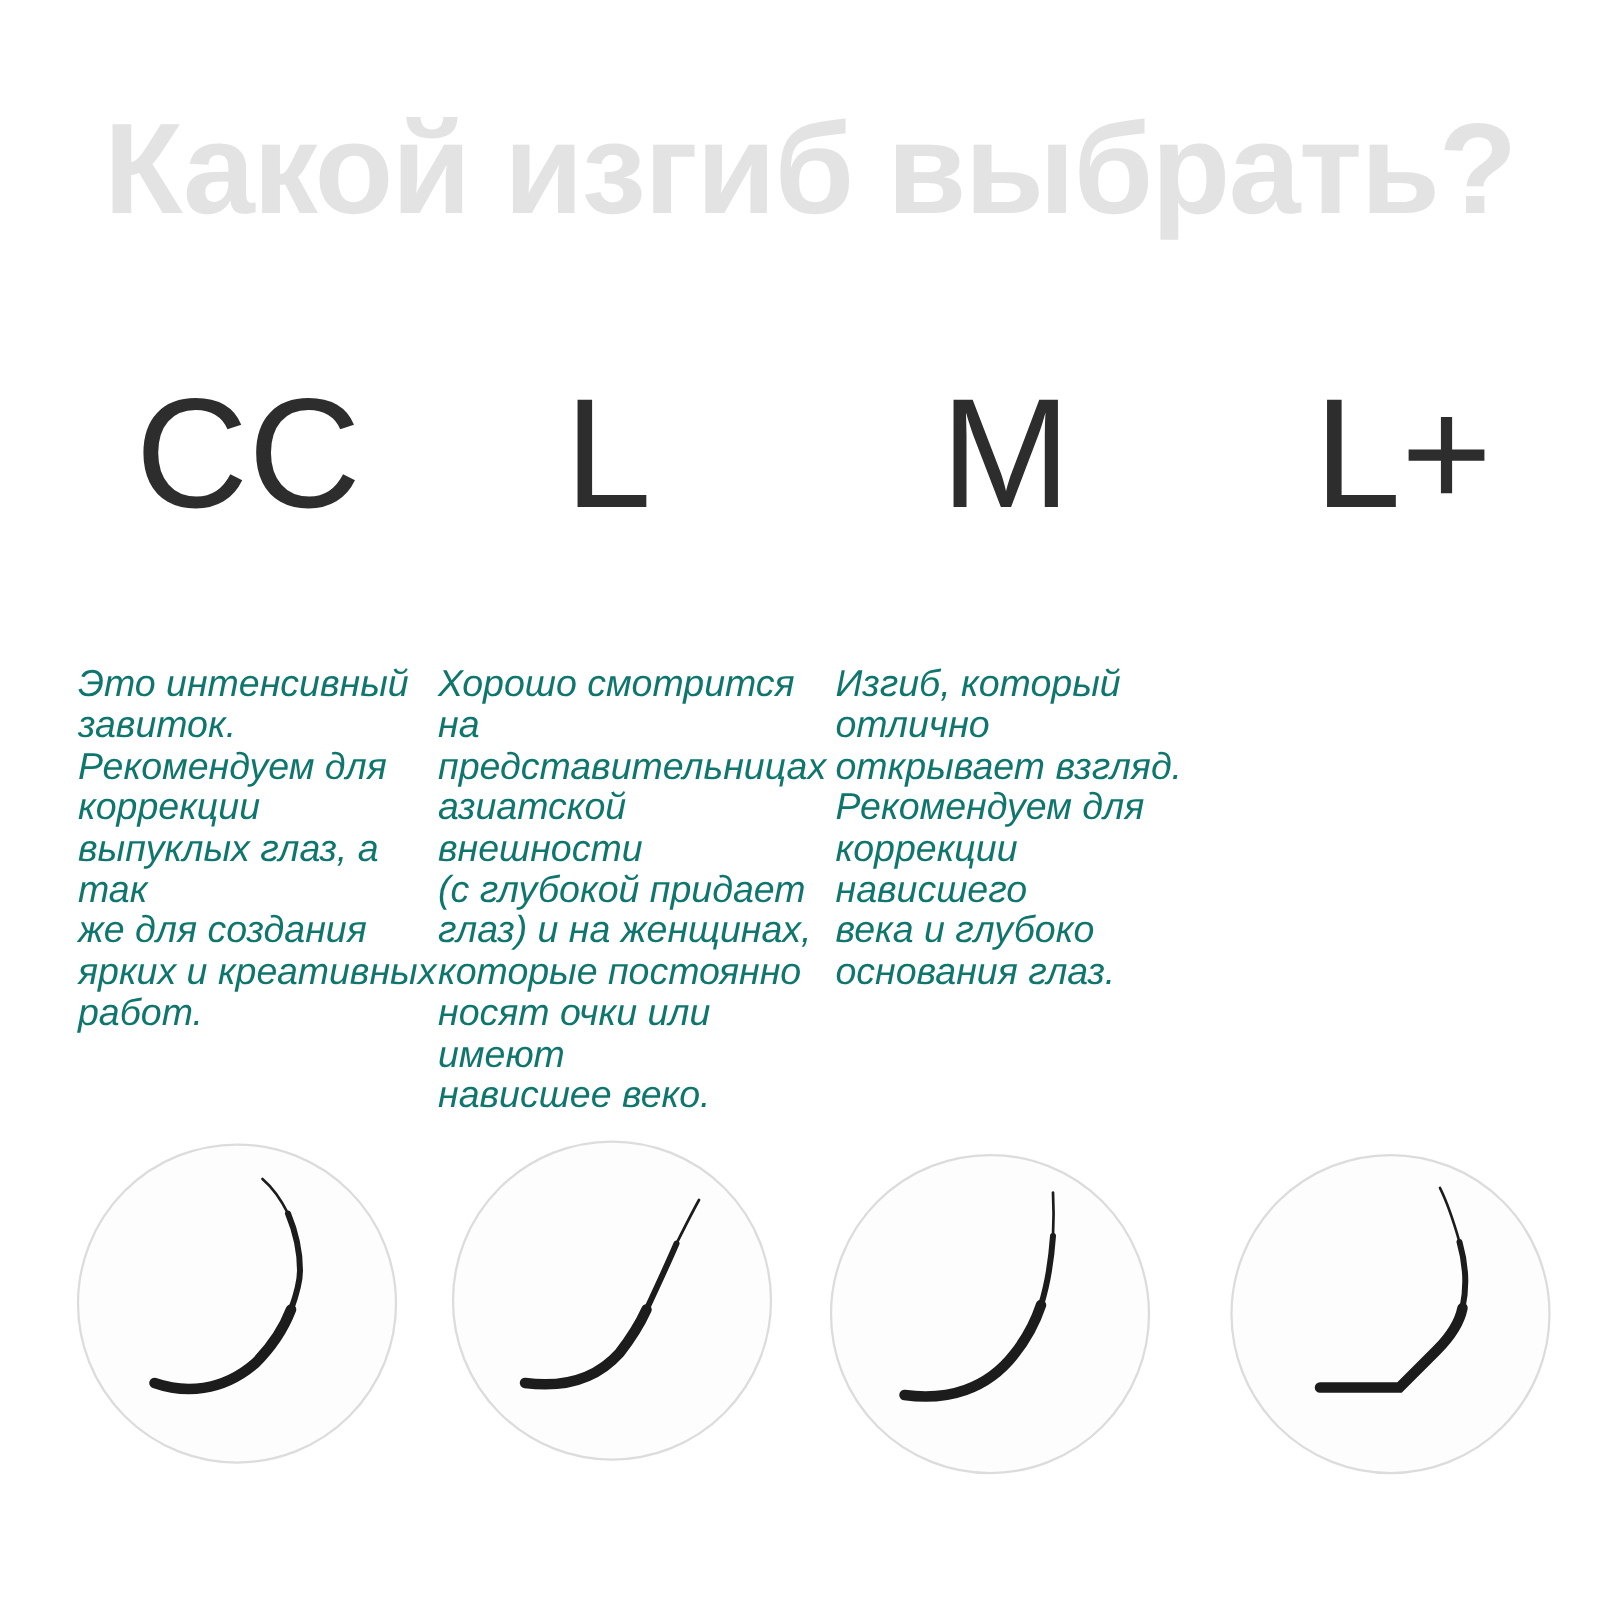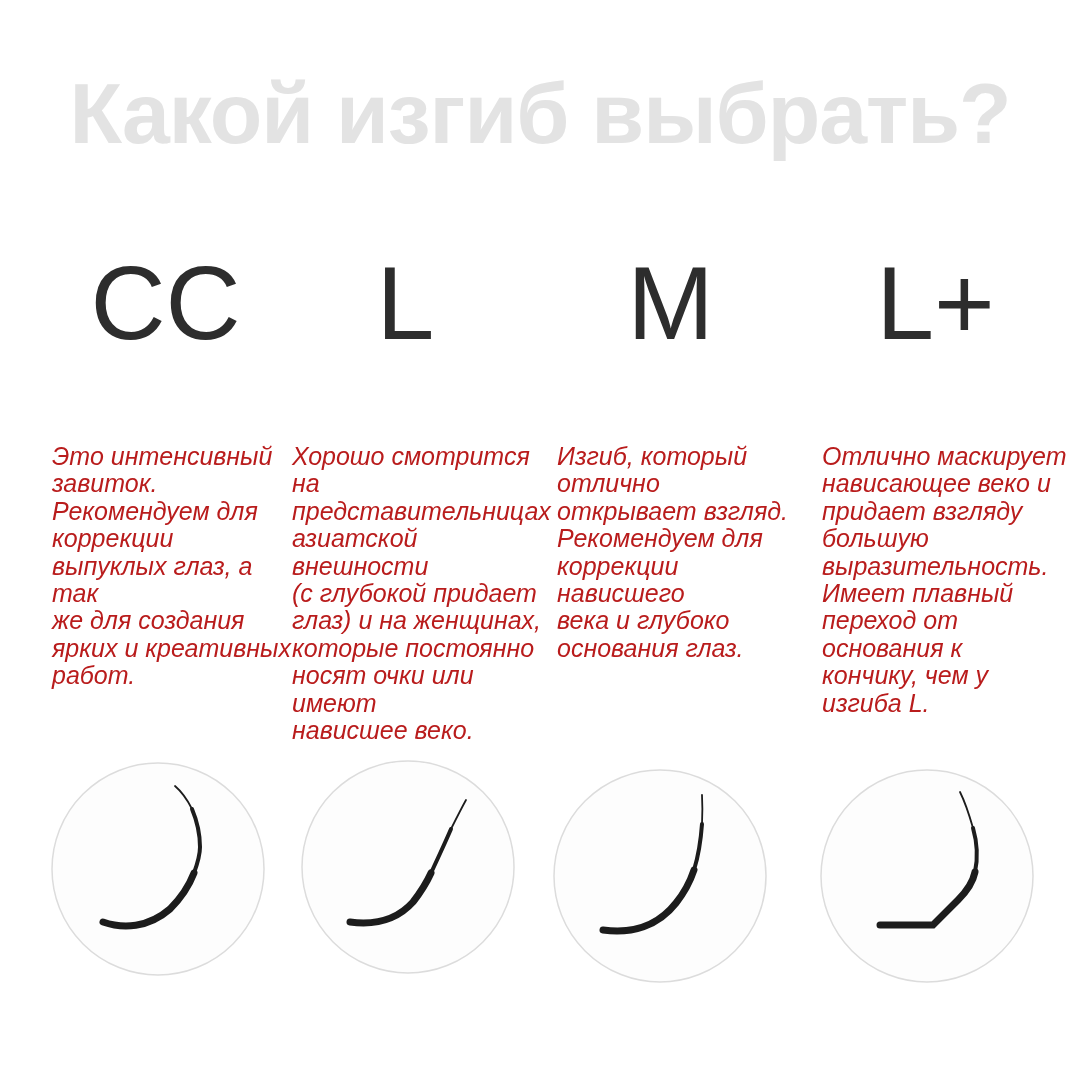--- a/index.html
+++ b/index.html
@@ -42,21 +42,21 @@
     line-height: 1;
     color: #2d2d2d;
   }
   .curl-description {
     margin-top: 88px;
     padding-left: 4px;
     width: 250px;
     font-size: 25px;
     font-style: italic;
     line-height: 27.4px;
-    color: #b91c1c;
+    color: #0f766e;
     white-space: pre-line;
   }
   .curl-circle {
     position: absolute;
     width: 220px;
     height: 220px;
   }
   .curl-circle.c-0 { left: 48px;  top: 759px; }
   .curl-circle.c-1 { left: 298px; top: 757px; }
   .curl-circle.c-2 { left: 550px; top: 766px; }
@@ -99,30 +99,20 @@
     <div class="curl-description">Изгиб, который отлично
 открывает взгляд.
 Рекомендуем для
 коррекции нависшего
 века и глубоко
 основания глаз.</div>
   </div>
 
   <div class="curl-column col-3">
     <div class="curl-heading">L+</div>
-    <div class="curl-description">Отлично маскирует
-нависающее веко и
-придает взгляду
-большую
-выразительность.
-Имеет плавный
-переход от
-основания к
-кончику, чем у
-изгиба L.</div>
   </div>
 
   <div class="curl-circle c-0">
     <svg viewBox="0 0 220 220" xmlns="http://www.w3.org/2000/svg">
       <circle cx="110" cy="110" r="106" fill="#fdfdfd" stroke="#dcdcdc" stroke-width="1.5"></circle>
       <g fill="none" stroke="#1c1c1c" stroke-linecap="round">
         <path stroke-width="7" d="M 55 163 C 75 170, 100 169, 122 150 C 133 139, 141 127, 146 114"></path>
         <path stroke-width="4" d="M 146 114 C 150 103, 152 96, 152 88 C 152 76, 149 62, 144 50"></path>
         <path stroke-width="1.8" d="M 144 50 C 139 40, 134 33, 127 27"></path>
       </g>

